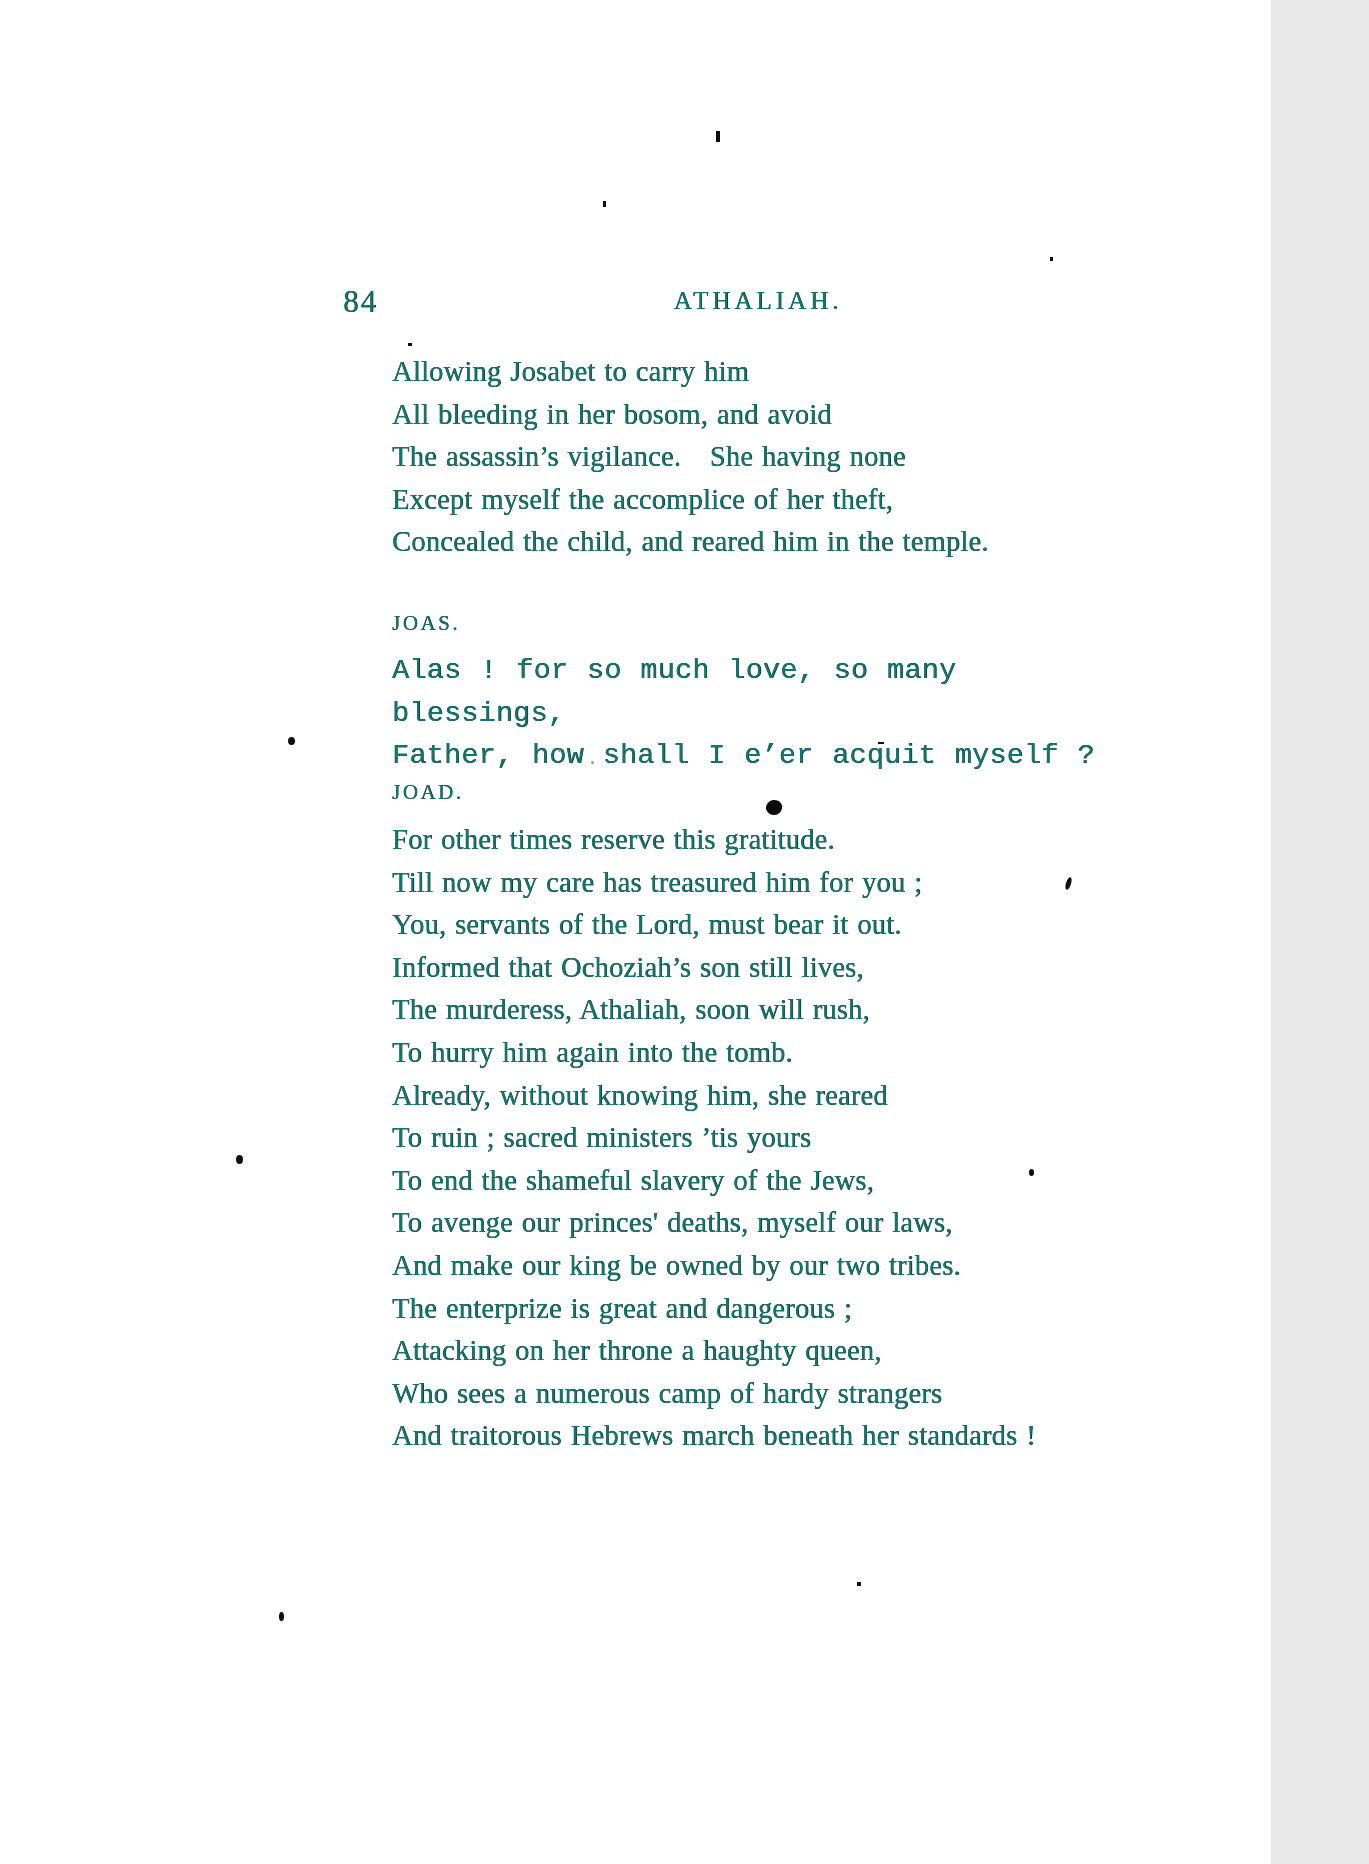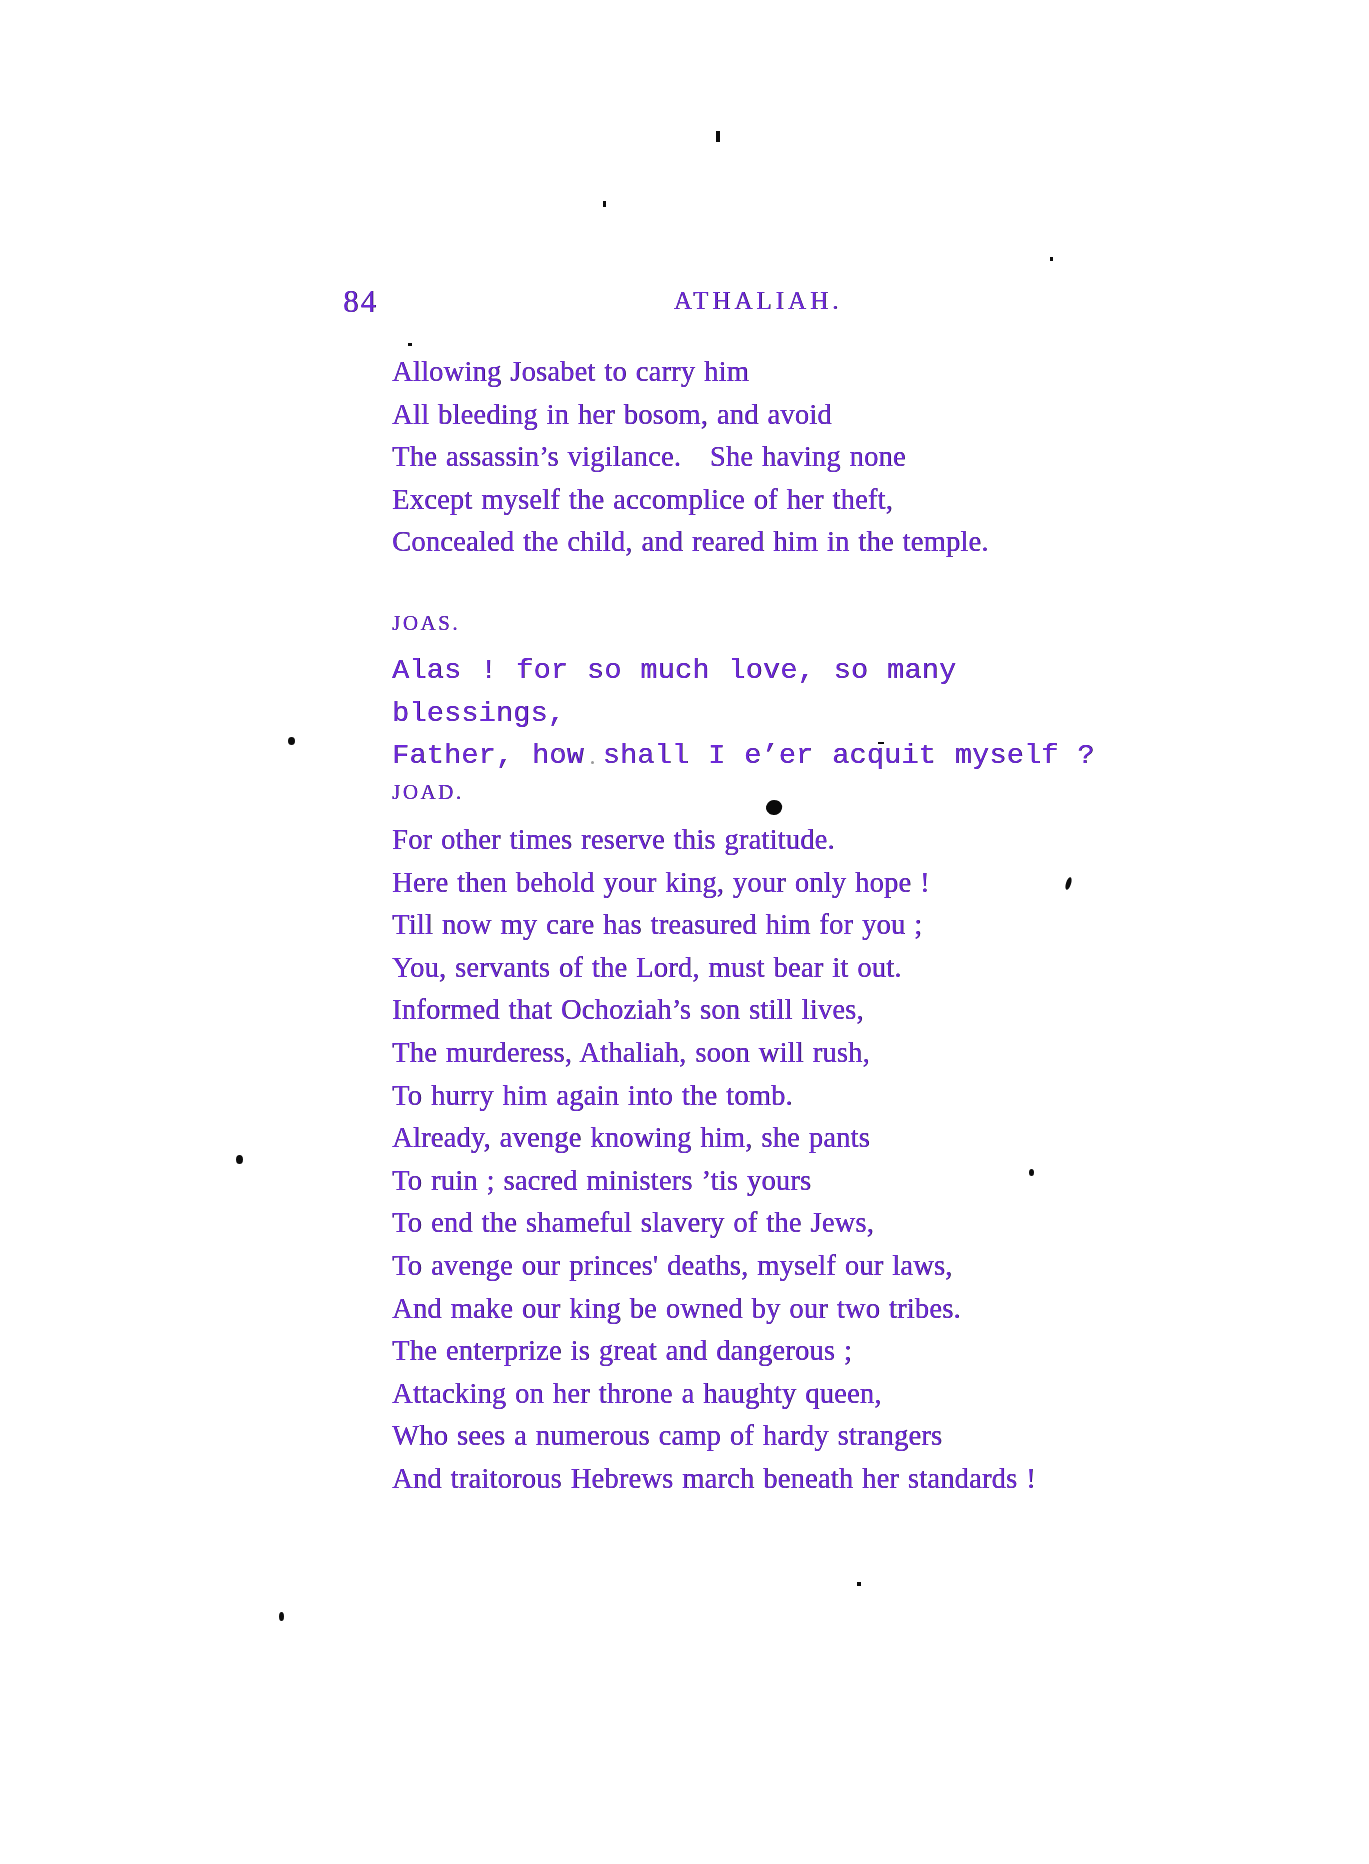--- a/index.html
+++ b/index.html
@@ -1,23 +1,23 @@
 <!DOCTYPE html>
 <html><head>
 <meta charset="utf-8">
 <style>
   html, body { margin: 0; padding: 0; background: #e8e8e8; }
   .page {
     position: relative;
-    width: 1369px;
+    width: 1271px;
     height: 1864px;
     background: #ffffff;
     overflow: hidden;
     font-family: "Liberation Serif", "DejaVu Serif", serif;
-    color: #6d28d9;
+    color: #0f766e;
   }
   .textcol {
     position: absolute;
     left: 348px;
     width: 732px;
     margin-left: 44px;
   }
   .page-number {
     position: absolute;
     left: 343px;
@@ -88,27 +88,26 @@
   <div class="textcol verse joas-speech">
     <div class="verse-line">Alas ! for so much love, so many blessings,</div>
     <div class="verse-line">Father, how shall I e’er acquit myself ?</div>
   </div>
 
   <div class="textcol speaker joad-label">JOAD.</div>
   <div class="ink-blot"></div>
 
   <div class="textcol verse joad-speech">
     <div class="verse-line">For other times reserve this gratitude.</div>
-    <div class="verse-line">Here then behold your king, your only hope !</div>
     <div class="verse-line">Till now my care has treasured him for you ;</div>
     <div class="verse-line">You, servants of the Lord, must bear it out.</div>
     <div class="verse-line">Informed that Ochoziah’s son still lives,</div>
     <div class="verse-line">The murderess, Athaliah, soon will rush,</div>
     <div class="verse-line">To hurry him again into the tomb.</div>
-    <div class="verse-line">Already, avenge knowing him, she pants</div>
+    <div class="verse-line">Already, without knowing him, she reared</div>
     <div class="verse-line">To ruin ; sacred ministers ’tis yours</div>
     <div class="verse-line">To end the shameful slavery of the Jews,</div>
     <div class="verse-line">To avenge our princes' deaths, myself our laws,</div>
     <div class="verse-line">And make our king be owned by our two tribes.</div>
     <div class="verse-line">The enterprize is great and dangerous ;</div>
     <div class="verse-line">Attacking on her throne a haughty queen,</div>
     <div class="verse-line">Who sees a numerous camp of hardy strangers</div>
     <div class="verse-line">And traitorous Hebrews march beneath her standards !</div>
   </div>
 

